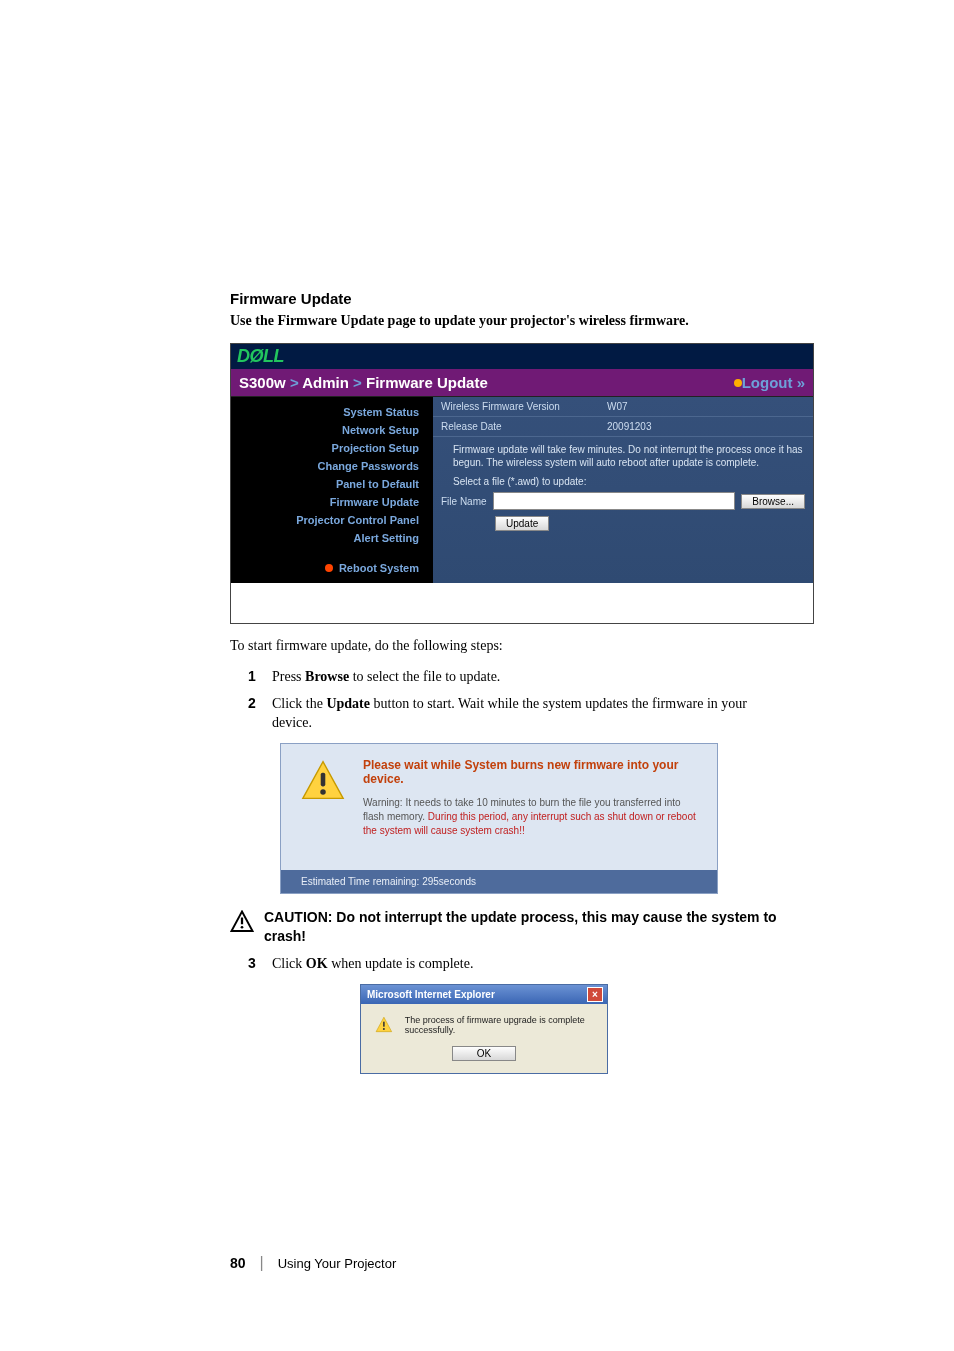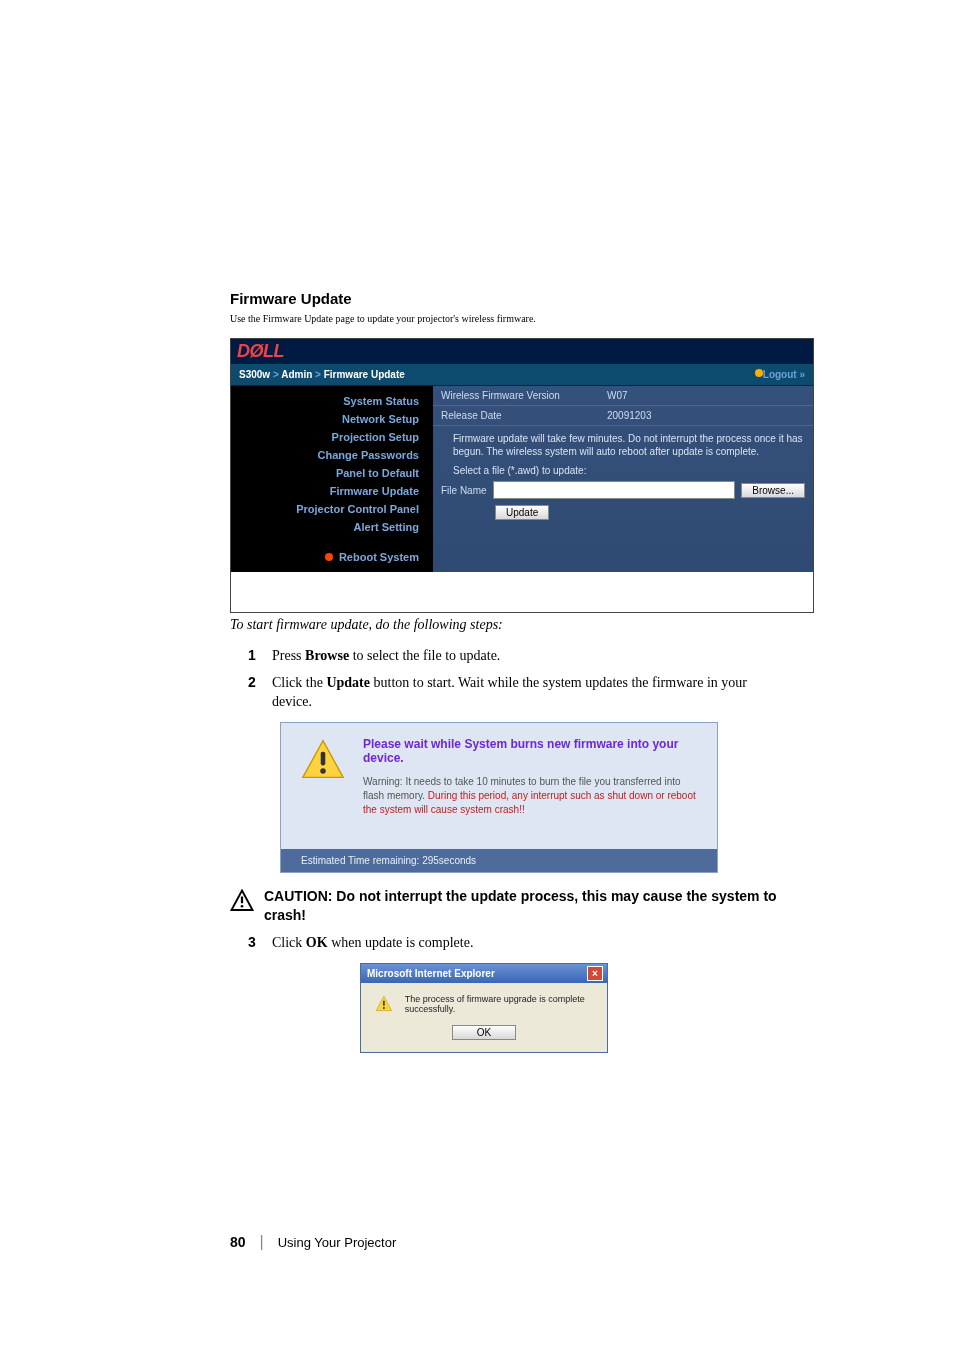--- a/index.html
+++ b/index.html
@@ -12,55 +12,56 @@
     padding: 290px 170px 80px 230px;
   }
   h3.section-title {
     font-size: 15px;
     font-weight: bold;
     margin: 0 0 6px 0;
     color: #000;
   }
   p.intro {
     margin: 0 0 14px 0;
-    font-size: 10px;
+    font-size: 14px;
     font-family: Georgia, serif;
     color: #000;
+    font-weight: bold;
   }
   .admin-window {
     width: 582px;
     border: 1px solid #444;
     background: #000;
   }
   .dell-logo {
     background: #011a43;
-    color: #ef4444;
+    color: #22c55e;
     font-style: italic;
     font-weight: bold;
     font-size: 18px;
     padding: 2px 10px 2px 6px;
     letter-spacing: -0.5px;
   }
   .breadcrumb-bar {
     display: flex;
     justify-content: space-between;
     align-items: center;
-    background: #0c4a6e;
+    background: #701a75;
     color: #fff;
-    font-size: 10px;
+    font-size: 15px;
     padding: 5px 8px;
     border-bottom: 1px solid #222;
   }
   .breadcrumb-bar .crumb { color: #fff; font-weight: bold; }
   .breadcrumb-bar .sep { color: #6ea0d8; font-weight: bold; }
   .logout {
     color: #6ea0d8;
     font-weight: bold;
     display: flex;
-    align-items: flex-start;
+    align-items: center;
   }
   .logout .dot {
     width: 8px; height: 8px; border-radius: 50%;
     background: #ffae00;
   }
   .admin-body {
     display: flex;
     background: #000;
   }
   .sidebar {
@@ -136,22 +137,21 @@
   .update-btn-row {
     padding: 2px 8px 10px 62px;
   }
   .footer-bar {
     background: #fff;
     height: 40px;
   }
   .body-text {
     font-family: Georgia, serif;
     font-size: 14px;
-    margin-top: 4px;
-    font-style: italic;
+    margin-top: 14px;
   }
   .num-list {
     list-style: none;
     padding: 0;
     margin: 8px 0 0 18px;
   }
   .num-list li {
     display: flex;
     gap: 10px;
     margin-bottom: 8px;
@@ -181,21 +181,21 @@
     padding: 14px 20px 22px 20px;
   }
   .warn-triangle-big {
     width: 44px;
     flex-shrink: 0;
   }
   .progress-text-col {
     flex: 1;
   }
   .progress-title {
-    color: #6d28d9;
+    color: #c2410c;
     font-weight: bold;
     font-size: 12px;
     margin: 0 0 8px 0;
   }
   .progress-warning {
     font-size: 10px;
     color: #555;
     line-height: 1.4;
   }
   .progress-warning .red { color: #c02020; }

